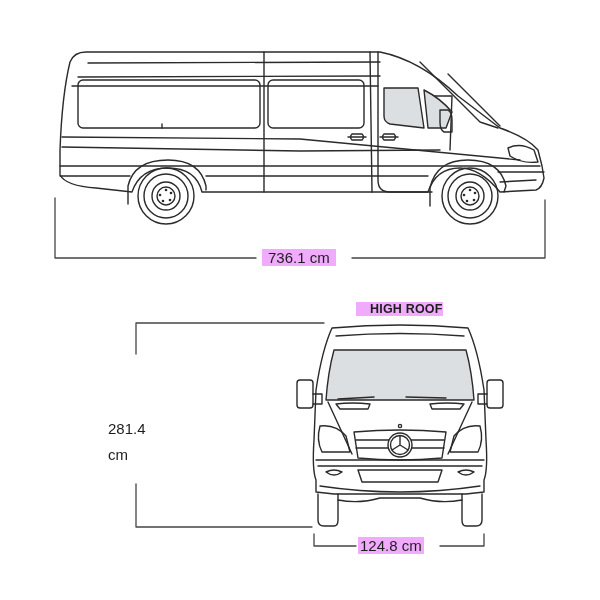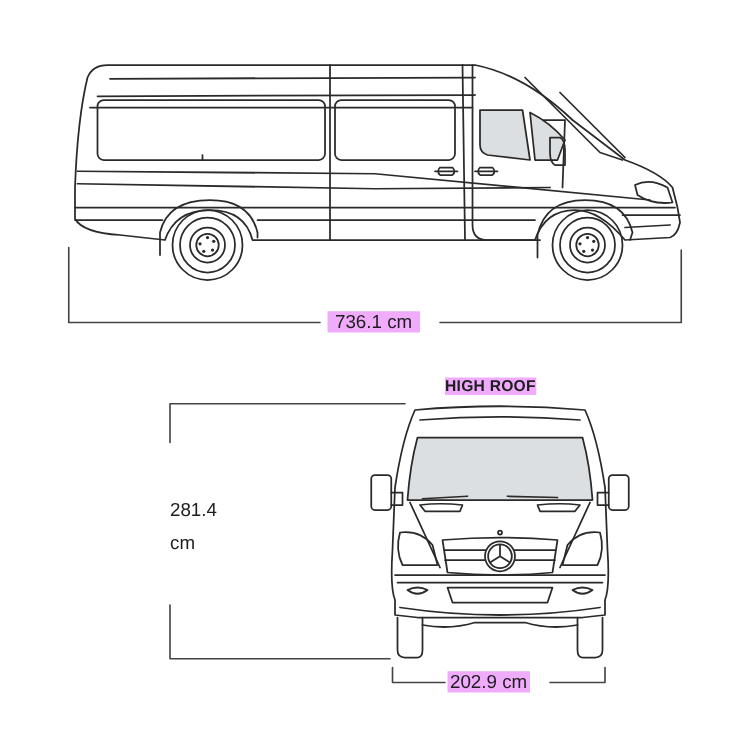--- a/index.html
+++ b/index.html
@@ -1,21 +1,21 @@
 <!DOCTYPE html>
 <html><head>
 <meta charset="utf-8">
 <style>
   html, body { margin: 0; padding: 0; background: #ffffff; }
   body { width: 600px; height: 600px; position: relative; overflow: hidden; font-family: "Liberation Sans", sans-serif; color: #222; }
   svg.canvas { position: absolute; left: 0; top: 0; width: 600px; height: 600px; }
   .label { position: absolute; font-family: "Liberation Sans", sans-serif; color: #1e1e1e; background: #f0abfc; white-space: nowrap; }
   .length-label { left: 262px; top: 249px; font-size: 15px; padding: 0 6px; }
-  .roof-label { left: 356px; top: 302px; font-size: 12.5px; font-weight: bold; letter-spacing: 0.2px; }
-  .height-label { left: 108px; top: 396px; font-size: 15px; line-height: 26px; background: transparent; margin-left: 28px; }
+  .roof-label { left: 356px; top: 302px; font-size: 12.5px; font-weight: bold; letter-spacing: 0.2px; padding-left: 14px; }
+  .height-label { left: 108px; top: 416px; font-size: 15px; line-height: 26px; background: transparent; }
   .height-label span { display: block; }
   .width-label { left: 358px; top: 537px; font-size: 15px; padding: 0 2px; }
 </style>
 </head>
 <body>
 
 <svg class="canvas" viewBox="0 0 600 600" xmlns="http://www.w3.org/2000/svg">
   <g fill="none" stroke="#2a2a2a" stroke-width="1.4" stroke-linejoin="round" stroke-linecap="round">
 
     <g>
@@ -151,13 +151,13 @@
     </g>
   </g>
 </svg>
 
 <div class="label length-label">736.1 cm</div>
 <div class="label roof-label">HIGH ROOF</div>
 <div class="label height-label">
   <span>281.4</span>
   <span>cm</span>
 </div>
-<div class="label width-label">202.9 cm</div>
+<div class="label width-label">124.8 cm</div>
 
 </body></html>

